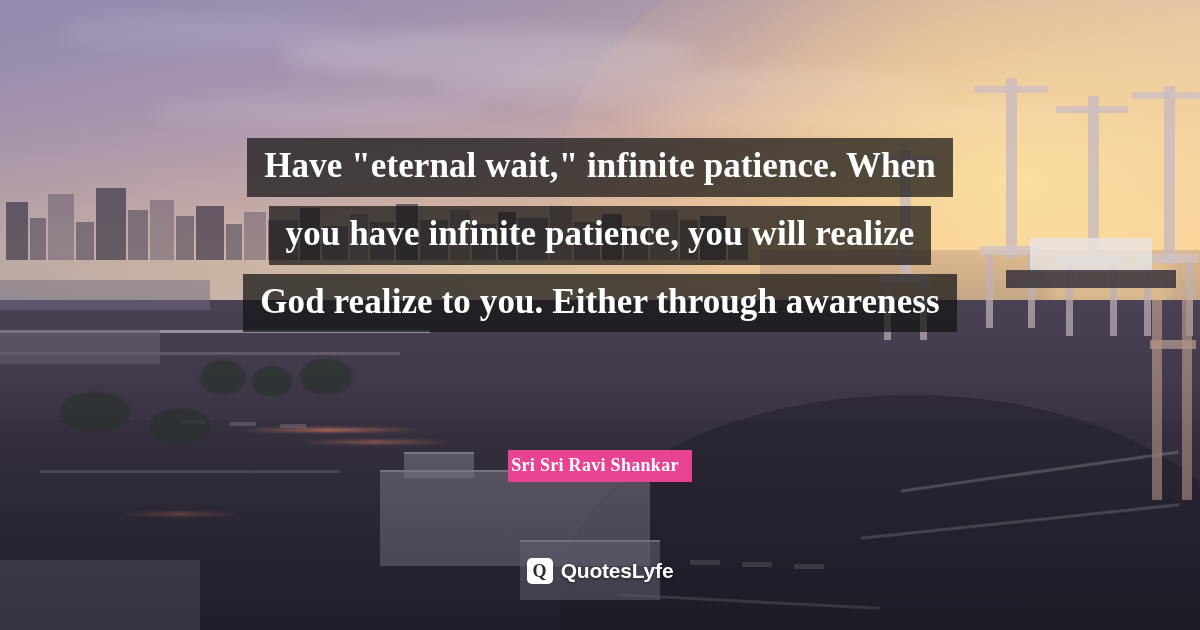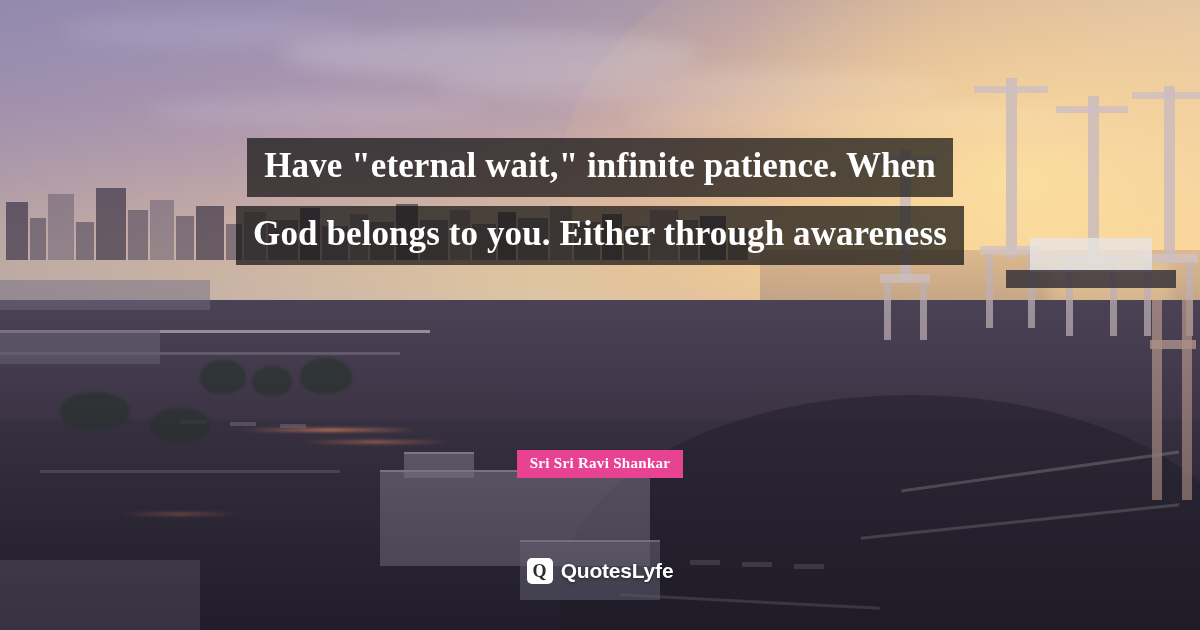--- a/index.html
+++ b/index.html
@@ -214,24 +214,24 @@
     position: absolute;
     left: 0; top: 450px;
     width: 1200px;
     text-align: center;
   }
   .author-chip {
     display: inline-block;
     background: #e84393;
     color: #ffffff;
     font-family: "Liberation Serif", serif;
-    font-size: 15px;
+    font-size: 18px;
     font-weight: 700;
     letter-spacing: 0.3px;
-    padding: 5px 13px 6px 13px;
+    padding: 5px 13px 6px 3px;
   }
 
   
   .logo {
     position: absolute;
     left: 0; top: 558px;
     width: 1200px;
     display: flex;
     align-items: center;
     justify-content: center;
@@ -384,21 +384,22 @@
   <div class="tree" style="left:200px; top:360px; width:46px; height:34px;"></div>
   <div class="tree" style="left:252px; top:366px; width:40px; height:30px;"></div>
   <div class="tree" style="left:300px; top:358px; width:52px; height:36px;"></div>
   <div class="tree" style="left:60px;  top:392px; width:70px; height:38px;"></div>
   <div class="tree" style="left:150px; top:408px; width:60px; height:34px;"></div>
 
   <div class="dark-veil"></div>
 
   <div class="quote-block">
     <span class="quote-line">Have "eternal wait," infinite patience. When</span>
-    <span class="quote-line">God belongs to you. Either through awareness</span>
+    <span class="quote-line">you have infinite patience, you will realize</span>
+    <span class="quote-line">God realize to you. Either through awareness</span>
   </div>
 
   <div class="author">
     <span class="author-chip">Sri Sri Ravi Shankar</span>
   </div>
 
   <div class="logo">
     <span class="logo-mark">
       <span class="q-glyph">Q</span>
     </span>

